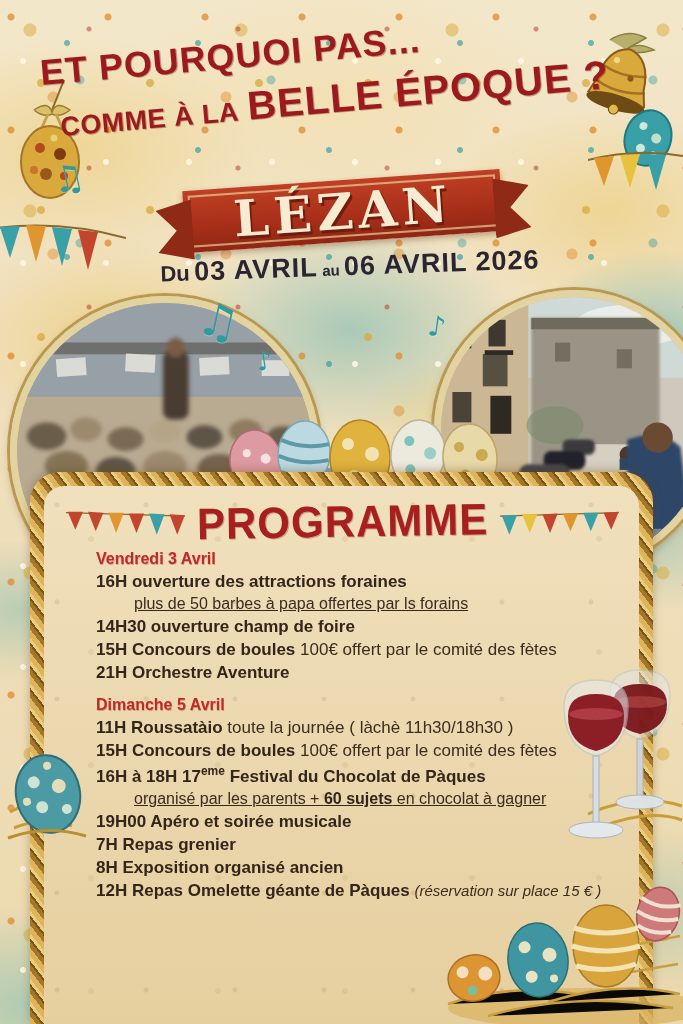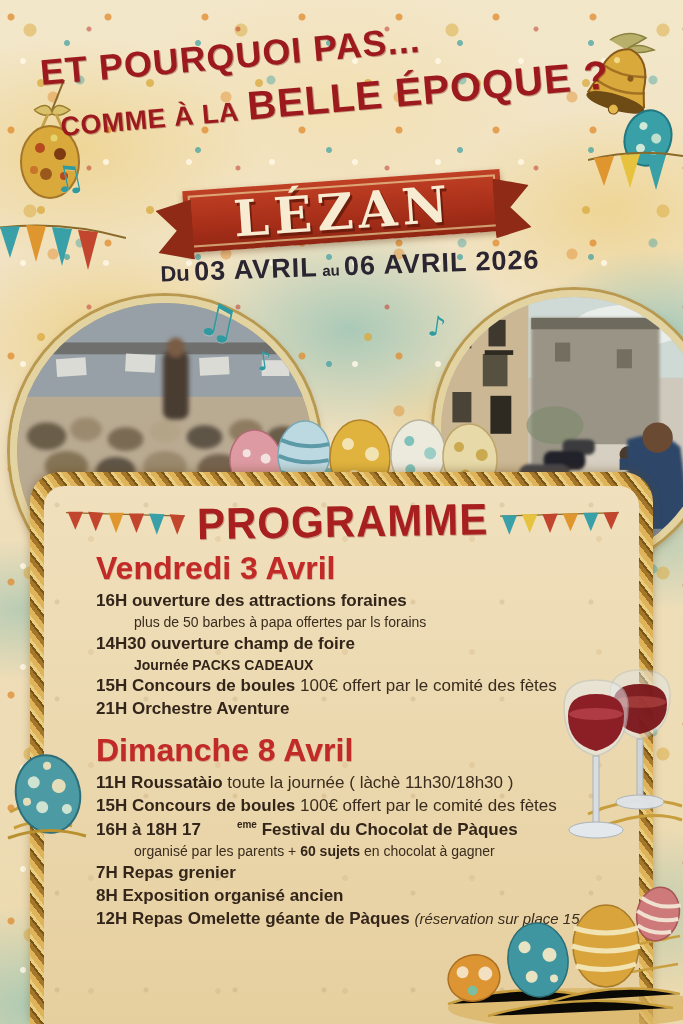--- a/index.html
+++ b/index.html
@@ -82,29 +82,29 @@
   .panel-inner{width:100%;height:100%;border-radius:20px 20px 0 0;
     background:
       radial-gradient(circle at 13px 19px, rgba(160,120,70,.18) 2px, transparent 3px),
       radial-gradient(circle at 47px 53px, rgba(190,150,90,.18) 2.5px, transparent 3.5px),
       linear-gradient(180deg,#f0e0bd 0%,#ead6ab 60%,#e6cf9f 100%);
     background-size:89px 97px,127px 113px,100% 100%;
     box-sizing:border-box;padding:10px 20px 0 52px;overflow:hidden;}
   .prog-title-row{display:flex;align-items:center;justify-content:center;gap:12px;margin:2px 0 4px -30px;}
   .prog-title{font-size:42px;font-weight:bold;letter-spacing:1px;color:#a7201f;
     transform:rotate(-1deg) scaleY(1.05);text-shadow:1px 1px 0 rgba(120,20,20,.3);}
-  .day-heading{font-size:32px;font-weight:bold;color:#c22a28;margin:13px 0 4px 0;
+  .day-heading{font-size:16px;font-weight:bold;color:#c22a28;margin:13px 0 4px 0;
     text-shadow:.5px .5px 0 rgba(140,25,25,.3);}
   .days .day-heading:first-child{margin-top:2px;}
   .line{font-size:17px;color:#342718;margin:3px 0;line-height:1.18;}
-  .line.indent{padding-left:38px;font-size:14px;}
+  .line.indent{padding-left:38px;font-size:16px;text-decoration:underline;}
   .seg-b{font-weight:bold;color:#33251a;}
   .seg-r{font-weight:normal;color:#3a2c1e;}
   .seg-i{font-style:italic;font-weight:normal;font-size:15px;color:#3a2c1e;}
-  .seg-sup{font-weight:bold;font-size:10px;vertical-align:super;color:#33251a;margin-left:36px;}
+  .seg-sup{font-weight:bold;font-size:12px;vertical-align:super;color:#33251a;}
   
   .deco{position:absolute;pointer-events:none;}
 </style>
 </head>
 <body>
 
 <div class="poster">
   <div class="splashes"></div>
   <div class="speckles"></div>
 
@@ -335,28 +335,28 @@
             <polygon points="74,7 92,7 83,28" fill="#e0962e"></polygon>
           <polygon points="98,6 116,6 107,28" fill="#3aa0a8"></polygon>
             <polygon points="122,6 140,5 131,26" fill="#c2452e"></polygon>
         </svg>
       </div>
       <div class="days">
           <div class="day-heading">Vendredi 3 Avril</div>
           <div class="line"><span class="seg-b">16H ouverture des attractions foraines</span></div>
           <div class="line indent"><span class="seg-r">plus de 50 barbes à papa offertes par ls forains</span></div>
           <div class="line"><span class="seg-b">14H30 ouverture champ de foire</span></div>
-          <div class="line indent"><span class="seg-b">Journée PACKS CADEAUX</span></div>
           <div class="line"><span class="seg-b">15H Concours de boules </span><span class="seg-r">100€ offert par le comité des fètes</span></div>
           <div class="line"><span class="seg-b">21H Orchestre Aventure</span></div>
-          <div class="day-heading">Dimanche 8 Avril</div>
+          <div class="day-heading">Dimanche 5 Avril</div>
           <div class="line"><span class="seg-b">11H Roussatàio </span><span class="seg-r">toute la journée ( làchè 11h30/18h30 )</span></div>
           <div class="line"><span class="seg-b">15H Concours de boules </span><span class="seg-r">100€ offert par le comité des fètes</span></div>
           <div class="line"><span class="seg-b">16H à 18H 17</span><span class="seg-sup">eme</span><span class="seg-b"> Festival du Chocolat de Pàques</span></div>
           <div class="line indent"><span class="seg-r">organisé par les parents + </span><span class="seg-b">60 sujets</span><span class="seg-r"> en chocolat à gagner</span></div>
+          <div class="line"><span class="seg-b">19H00 Apéro et soirée musicale</span></div>
           <div class="line"><span class="seg-b">7H Repas grenier</span></div>
           <div class="line"><span class="seg-b">8H Exposition organisé ancien</span></div>
           <div class="line"><span class="seg-b">12H Repas Omelette géante de Pàques </span><span class="seg-i">(réservation sur place 15 € )</span></div>
         </div>
     </div>
   </div>
 
   <svg class="deco" style="left:6px;top:742px" width="86" height="112" viewBox="0 0 86 112">
     <path d="M4 70 Q30 56 62 66 M8 86 Q36 74 66 84" stroke="#c89d3b" stroke-width="3" fill="none"></path>
     <g transform="rotate(-10 42 52)">

